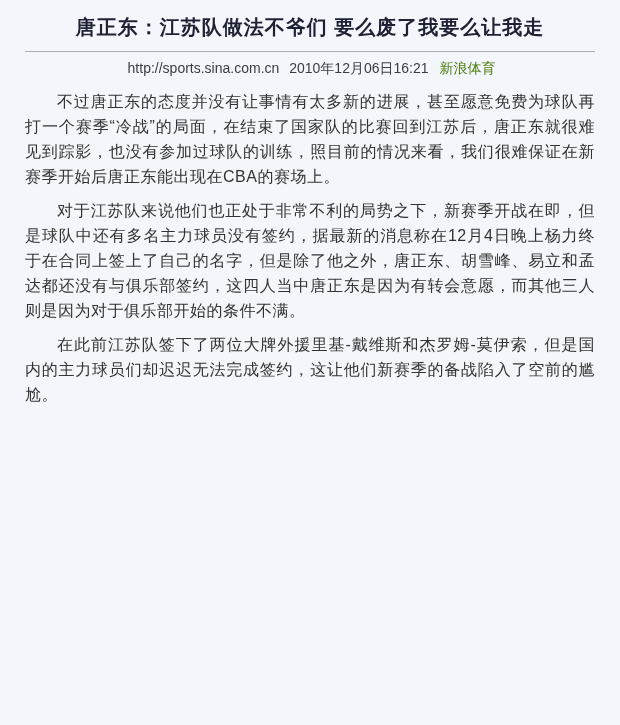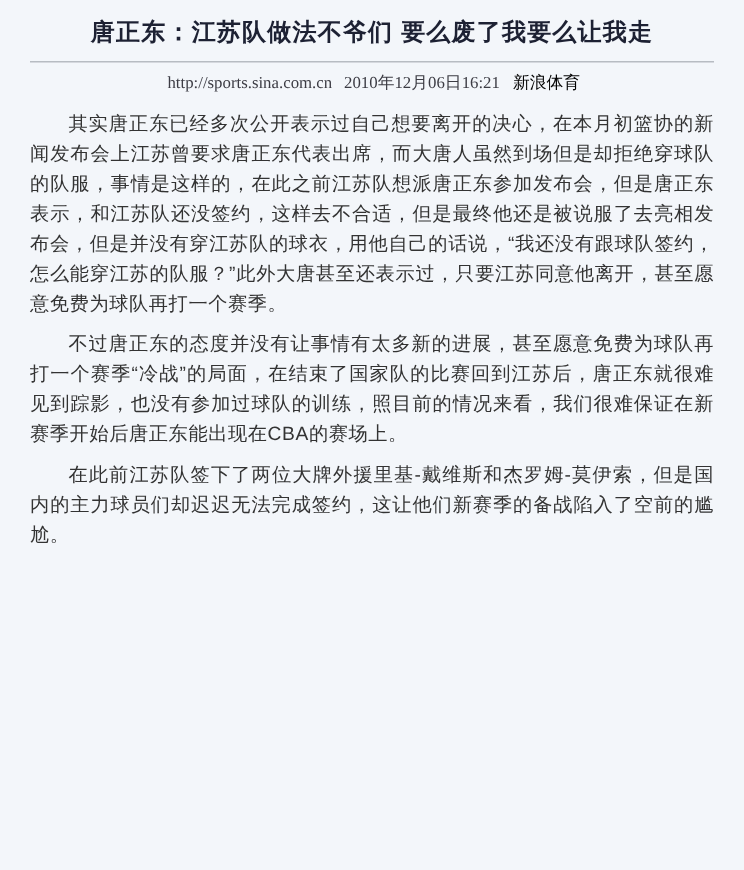--- a/index.html
+++ b/index.html
@@ -34,24 +34,23 @@
     margin-top: 7px;
     text-align: center;
     font-size: 14px;
     line-height: 18px;
     color: #3c3c44;
   }
   .source-line .src-url,
   .source-line .src-date {
     color: #3c3c44;
     margin: 12px 3px;
-    font-family: Liberation Serif, serif;
   }
   .source-line .src-name {
-    color: #000000;
+    color: #4d7c0f;
     margin-left: 4px;
     text-decoration: none;
     cursor: pointer;
   }
   .article {
     margin: 12px 25px 0;
     color: #333333;
     font-size: 16px;
   }
   .article p {
@@ -80,21 +79,21 @@
 
   <hr class="divider">
 
   <div class="source-line">
     <span class="src-url">http://sports.sina.com.cn</span>
     <span class="src-date">2010年12月06日16:21</span>
     <a class="src-name">新浪体育</a>
   </div>
 
   <div class="article">
-    <p>其实唐正东已经多次公开表示过自己想要离开的决心，在本月初篮协的新闻发布会上江苏曾要求唐正东代表出席，而大唐人虽然到场但是却拒绝穿球队的队服，事情是这样的，在此之前江苏队想派唐正东参加发布会，但是唐正东表示，和江苏队还没签约，这样去不合适，但是最终他还是被说服了去亮相发布会，但是并没有穿江苏队的球衣，用他自己的话说，“我还没有跟球队签约，怎么能穿江苏的队服？”此外大唐甚至还表示过，只要江苏同意他离开，甚至愿意免费为球队再打一个赛季。</p>
     <p>不过唐正东的态度并没有让事情有太多新的进展，甚至愿意免费为球队再打一个赛季“冷战”的局面，在结束了国家队的比赛回到江苏后，唐正东就很难见到踪影，也没有参加过球队的训练，照目前的情况来看，我们很难保证在新赛季开始后唐正东能出现在CBA的赛场上。</p>
+    <p>对于江苏队来说他们也正处于非常不利的局势之下，新赛季开战在即，但是球队中还有多名主力球员没有签约，据最新的消息称在12月4日晚上杨力终于在合同上签上了自己的名字，但是除了他之外，唐正东、胡雪峰、易立和孟达都还没有与俱乐部签约，这四人当中唐正东是因为有转会意愿，而其他三人则是因为对于俱乐部开始的条件不满。</p>
     <p>在此前江苏队签下了两位大牌外援里基-戴维斯和杰罗姆-莫伊索，但是国内的主力球员们却迟迟无法完成签约，这让他们新赛季的备战陷入了空前的尴尬。</p>
 
   </div>
 
   <div class="watermark">865367.COM</div>
 
 </div>
 
 </body></html>

